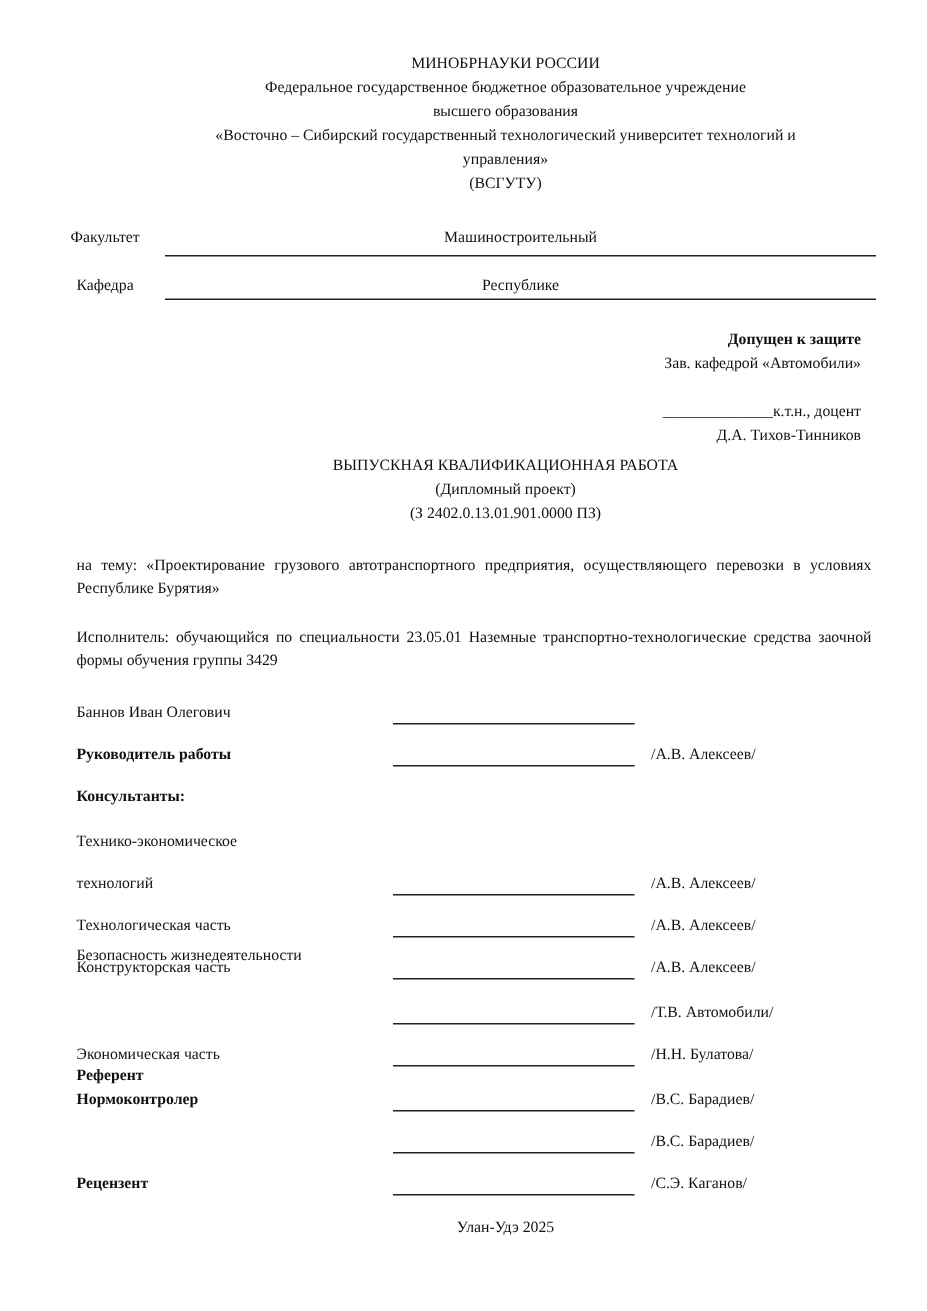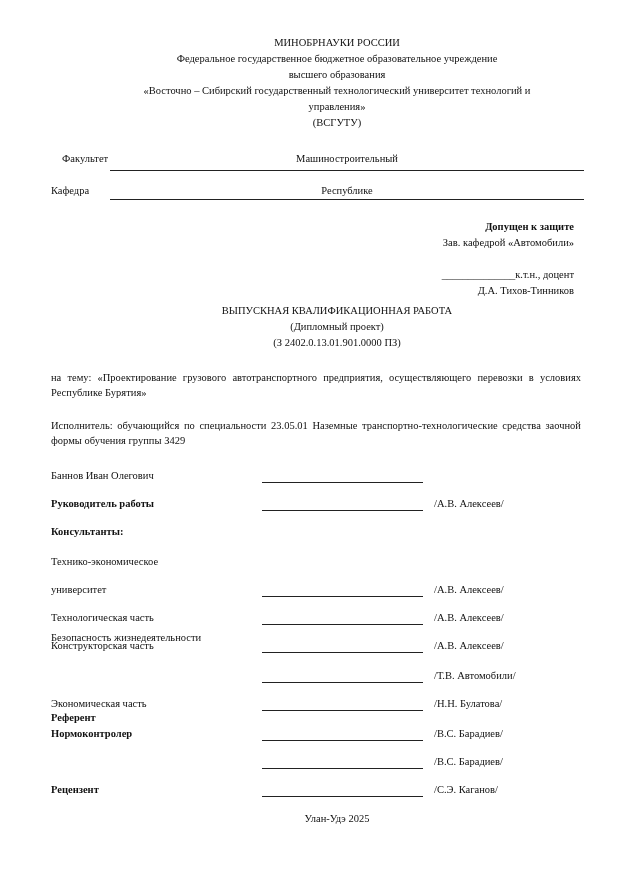--- a/index.html
+++ b/index.html
@@ -21,21 +21,21 @@
 </head>
 <body>
 
 <div class="abs center" style="top:37px;">МИНОБРНАУКИ РОССИИ</div>
 <div class="abs center" style="top:53px;">Федеральное государственное бюджетное образовательное учреждение</div>
 <div class="abs center" style="top:69px;">высшего образования</div>
 <div class="abs center" style="top:85px;">«Восточно – Сибирский государственный технологический университет технологий и</div>
 <div class="abs center" style="top:101px;">управления»</div>
 <div class="abs center" style="top:117px;">(ВСГУТУ)</div>
 
-<div class="abs" style="left:62px; top:153px;text-align:center;">Факультет</div>
+<div class="abs" style="left:47px; top:153px;text-align:center;">Факультет</div>
 <div class="abs" style="left:110px; width:474px; text-align:center; top:153px;">Машиностроительный</div>
 <div class="hline" style="left:110px; width:474px; top:170px;"></div>
 
 <div class="abs" style="left:51px; top:185px;">Кафедра</div>
 <div class="abs" style="left:110px; width:474px; text-align:center; top:185px;">Республике</div>
 <div class="hline" style="left:110px; width:474px; top:199px;"></div>
 
 <div class="abs right bold" style="top:221px;">Допущен к защите</div>
 <div class="abs right" style="top:237px;">Зав. кафедрой «Автомобили»</div>
 <div class="abs right" style="top:269px;margin-left:13px;"><span>______________</span><span>к.т.н., доцент</span></div>
@@ -58,21 +58,21 @@
       <div class="sigline" style="top: 510px;"></div>
       <div class="abs rowname" style="top: 498px;">/А.В. Алексеев/</div>
     </div>
     <div>
       <div class="abs rowlabel bold" style="top: 526px;">Консультанты:</div>
     </div>
     <div>
       <div class="abs rowlabel" style="top: 556px;">Технико-экономическое</div>
     </div>
     <div>
-      <div class="abs rowlabel" style="top: 584px;">университет</div>
+      <div class="abs rowlabel" style="top: 584px;">технологий</div>
       <div class="sigline" style="top: 596px;"></div>
       <div class="abs rowname" style="top: 584px;">/А.В. Алексеев/</div>
     </div>
     <div>
       <div class="abs rowlabel" style="top: 612px;">Технологическая часть</div>
       <div class="sigline" style="top: 624px;"></div>
       <div class="abs rowname" style="top: 612px;">/А.В. Алексеев/</div>
     </div>
     <div>
       <div class="abs rowlabel" style="top: 640px;">Конструкторская часть</div>

